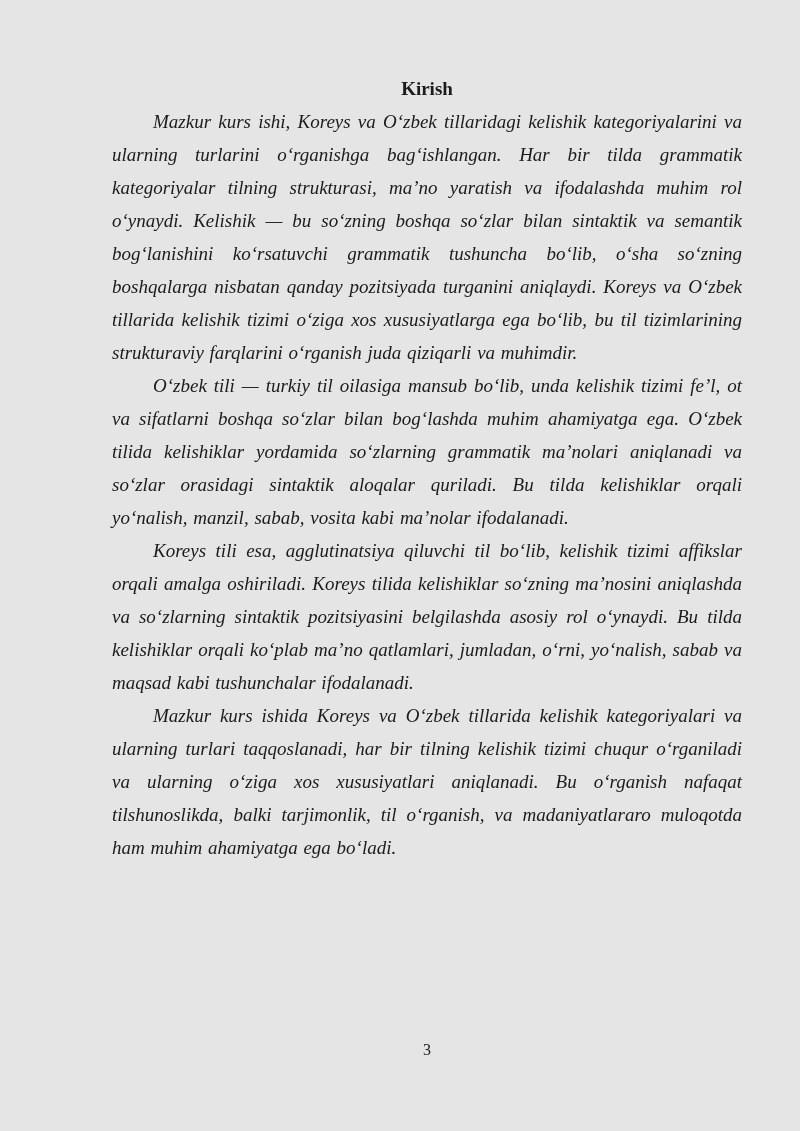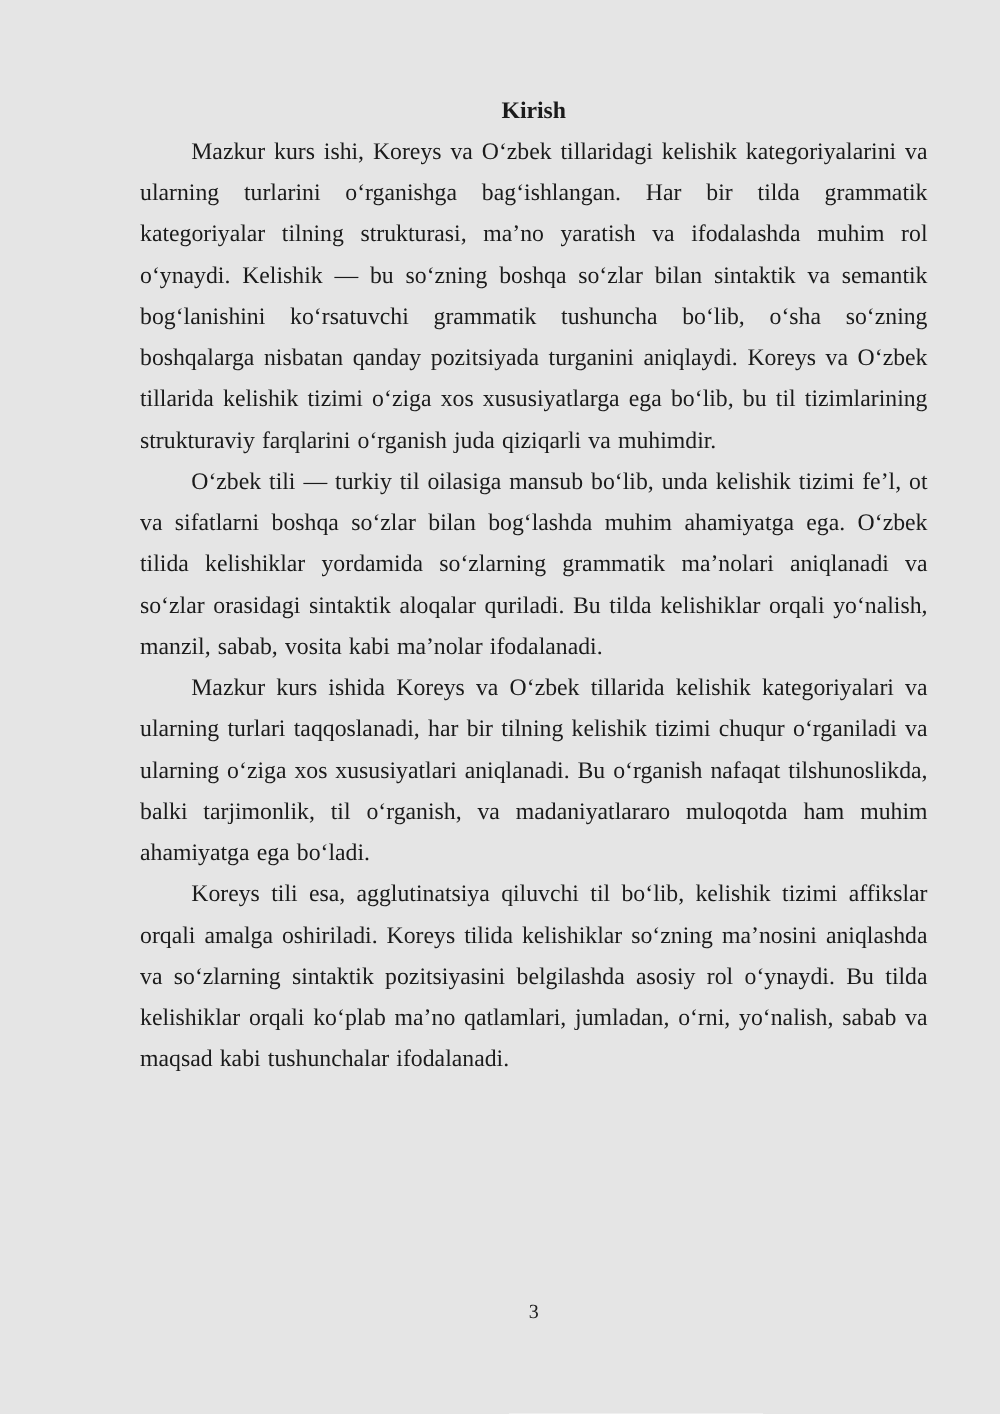--- a/index.html
+++ b/index.html
@@ -31,36 +31,37 @@
     padding: 0;
   }
   .para {
     font-size: 19px;
     line-height: 33px;
     text-align: justify;
     text-indent: 41px;
     margin: 0;
     padding: 0;
     word-spacing: 1px;
+    font-style: italic;
   }
   .page-number {
     position: absolute;
     left: 112px;
     width: 630px;
     top: 1041px;
     text-align: center;
     font-size: 16px;
     color: #222222;
   }
 </style>
 </head>
 <body>
 
 <div class="page">
   <div class="content">
     <h1 class="title">Kirish</h1>
     <p class="para">Mazkur kurs ishi, Koreys va O‘zbek tillaridagi kelishik kategoriyalarini va ularning turlarini o‘rganishga bag‘ishlangan. Har bir tilda grammatik kategoriyalar tilning strukturasi, ma’no yaratish va ifodalashda muhim rol o‘ynaydi. Kelishik — bu so‘zning boshqa so‘zlar bilan sintaktik va semantik bog‘lanishini ko‘rsatuvchi grammatik tushuncha bo‘lib, o‘sha so‘zning boshqalarga nisbatan qanday pozitsiyada turganini aniqlaydi. Koreys va O‘zbek tillarida kelishik tizimi o‘ziga xos xususiyatlarga ega bo‘lib, bu til tizimlarining strukturaviy farqlarini o‘rganish juda qiziqarli va muhimdir.</p>
     <p class="para">O‘zbek tili — turkiy til oilasiga mansub bo‘lib, unda kelishik tizimi fe’l, ot va sifatlarni boshqa so‘zlar bilan bog‘lashda muhim ahamiyatga ega. O‘zbek tilida kelishiklar yordamida so‘zlarning grammatik ma’nolari aniqlanadi va so‘zlar orasidagi sintaktik aloqalar quriladi. Bu tilda kelishiklar orqali yo‘nalish, manzil, sabab, vosita kabi ma’nolar ifodalanadi.</p>
+    <p class="para">Koreys tili esa, agglutinatsiya qiluvchi til bo‘lib, kelishik tizimi affikslar orqali amalga oshiriladi. Koreys tilida kelishiklar so‘zning ma’nosini aniqlashda va so‘zlarning sintaktik pozitsiyasini belgilashda asosiy rol o‘ynaydi. Bu tilda kelishiklar orqali ko‘plab ma’no qatlamlari, jumladan, o‘rni, yo‘nalish, sabab va maqsad kabi tushunchalar ifodalanadi.</p>
     <p class="para">Mazkur kurs ishida Koreys va O‘zbek tillarida kelishik kategoriyalari va ularning turlari taqqoslanadi, har bir tilning kelishik tizimi chuqur o‘rganiladi va ularning o‘ziga xos xususiyatlari aniqlanadi. Bu o‘rganish nafaqat tilshunoslikda, balki tarjimonlik, til o‘rganish, va madaniyatlararo muloqotda ham muhim ahamiyatga ega bo‘ladi.</p>
-    <p class="para">Koreys tili esa, agglutinatsiya qiluvchi til bo‘lib, kelishik tizimi affikslar orqali amalga oshiriladi. Koreys tilida kelishiklar so‘zning ma’nosini aniqlashda va so‘zlarning sintaktik pozitsiyasini belgilashda asosiy rol o‘ynaydi. Bu tilda kelishiklar orqali ko‘plab ma’no qatlamlari, jumladan, o‘rni, yo‘nalish, sabab va maqsad kabi tushunchalar ifodalanadi.</p>
   </div>
   <div class="page-number">3</div>
 </div>
 
 </body></html>

